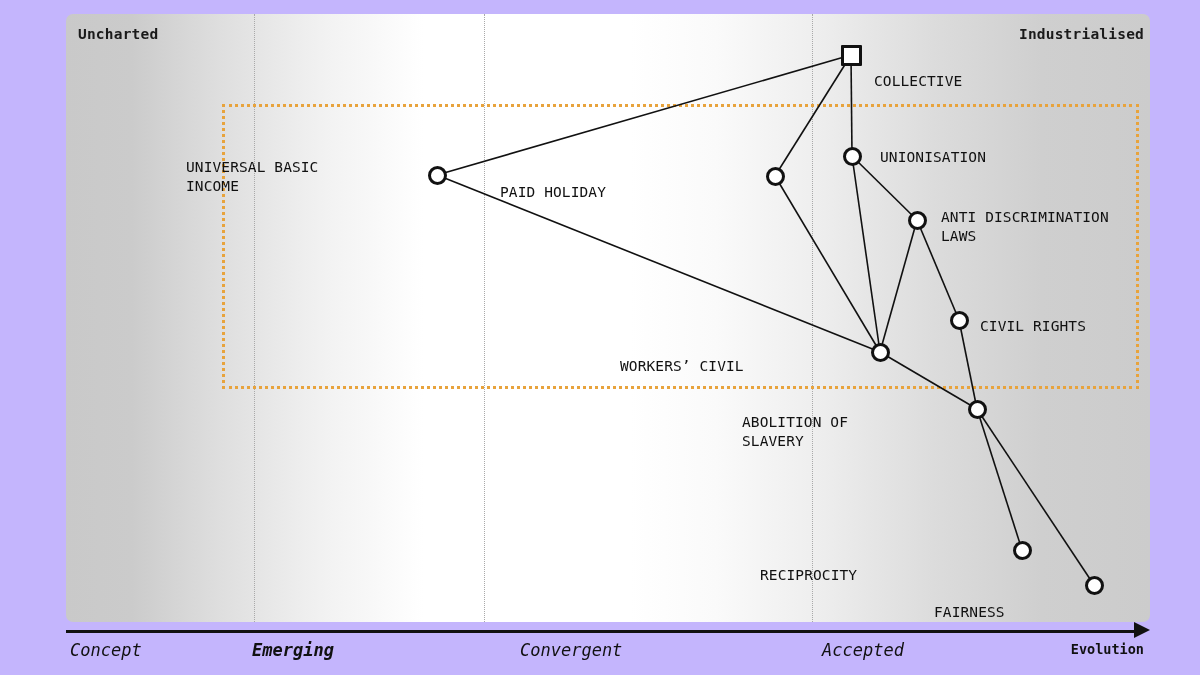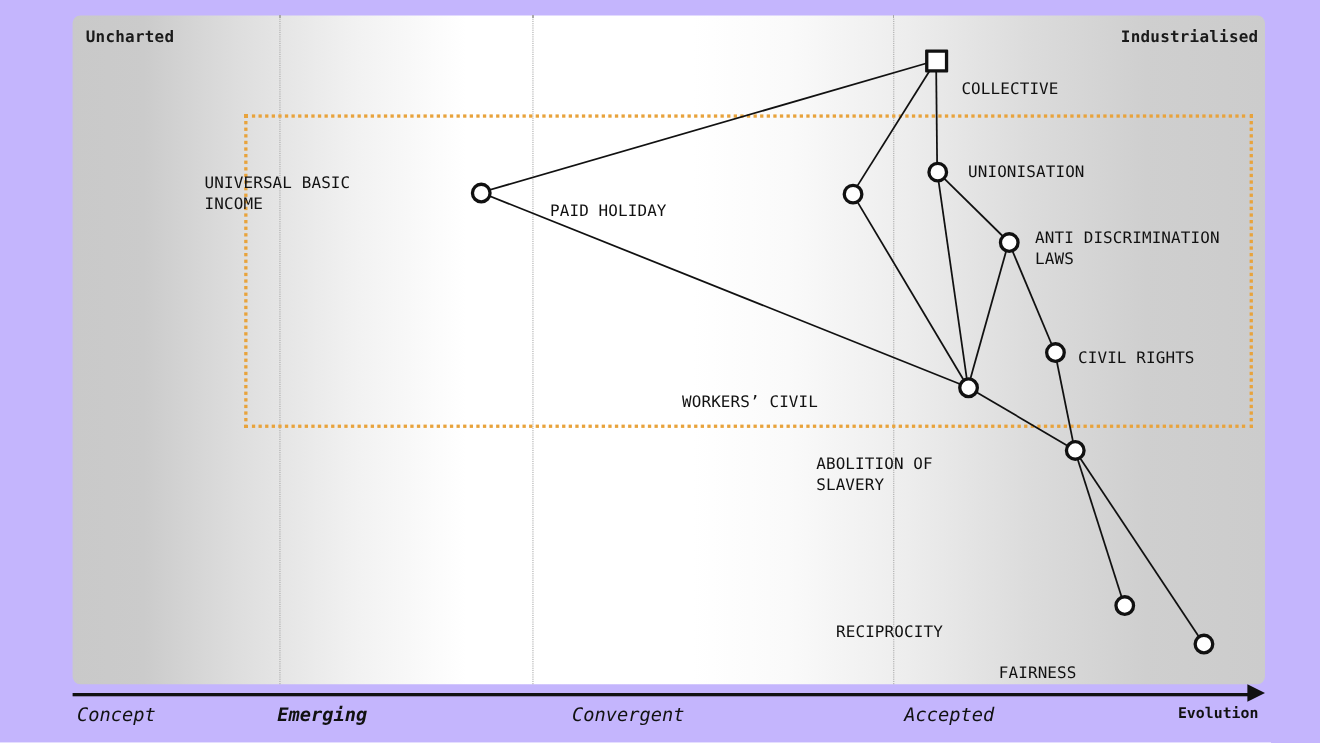--- a/index.html
+++ b/index.html
@@ -118,21 +118,21 @@
       <div class="node circle" style="left: 949.5px; top: 310.5px;"></div>
       <div class="nlabel left" style="left: 980px; top: 305px; width: 200px; margin-top: 12px;">CIVIL RIGHTS</div>
       <div class="node circle" style="left: 870.5px; top: 342.5px;"></div>
       <div class="nlabel right" style="left: 620px; top: 357px; width: 240px;">WORKERS’ CIVIL</div>
       <div class="node circle" style="left: 967.5px; top: 399.5px;"></div>
       <div class="nlabel right" style="left: 742px; top: 413px; width: 208px;">ABOLITION OF
 SLAVERY</div>
       <div class="node circle" style="left: 1012.5px; top: 540.5px;"></div>
       <div class="nlabel right" style="left: 760px; top: 566px; width: 262px;">RECIPROCITY</div>
       <div class="node circle" style="left: 1084.5px; top: 575.5px;"></div>
-      <div class="nlabel right" style="left: 908px; top: 603px; width: 240px;">FAIRNESS</div>
+      <div class="nlabel right" style="left: 934px; top: 603px; width: 240px;">FAIRNESS</div>
     </div>
 
   <div class="axisline"></div>
   <div class="arrow"></div>
   <div id="stages">
       <div class="stage-label" style="left: 70px;">Concept</div>
       <div class="stage-label" style="left: 252px; font-weight: bold;">Emerging</div>
       <div class="stage-label" style="left: 520px; text-align: center;">Convergent</div>
       <div class="stage-label" style="left: 822px;">Accepted</div>
     </div>

